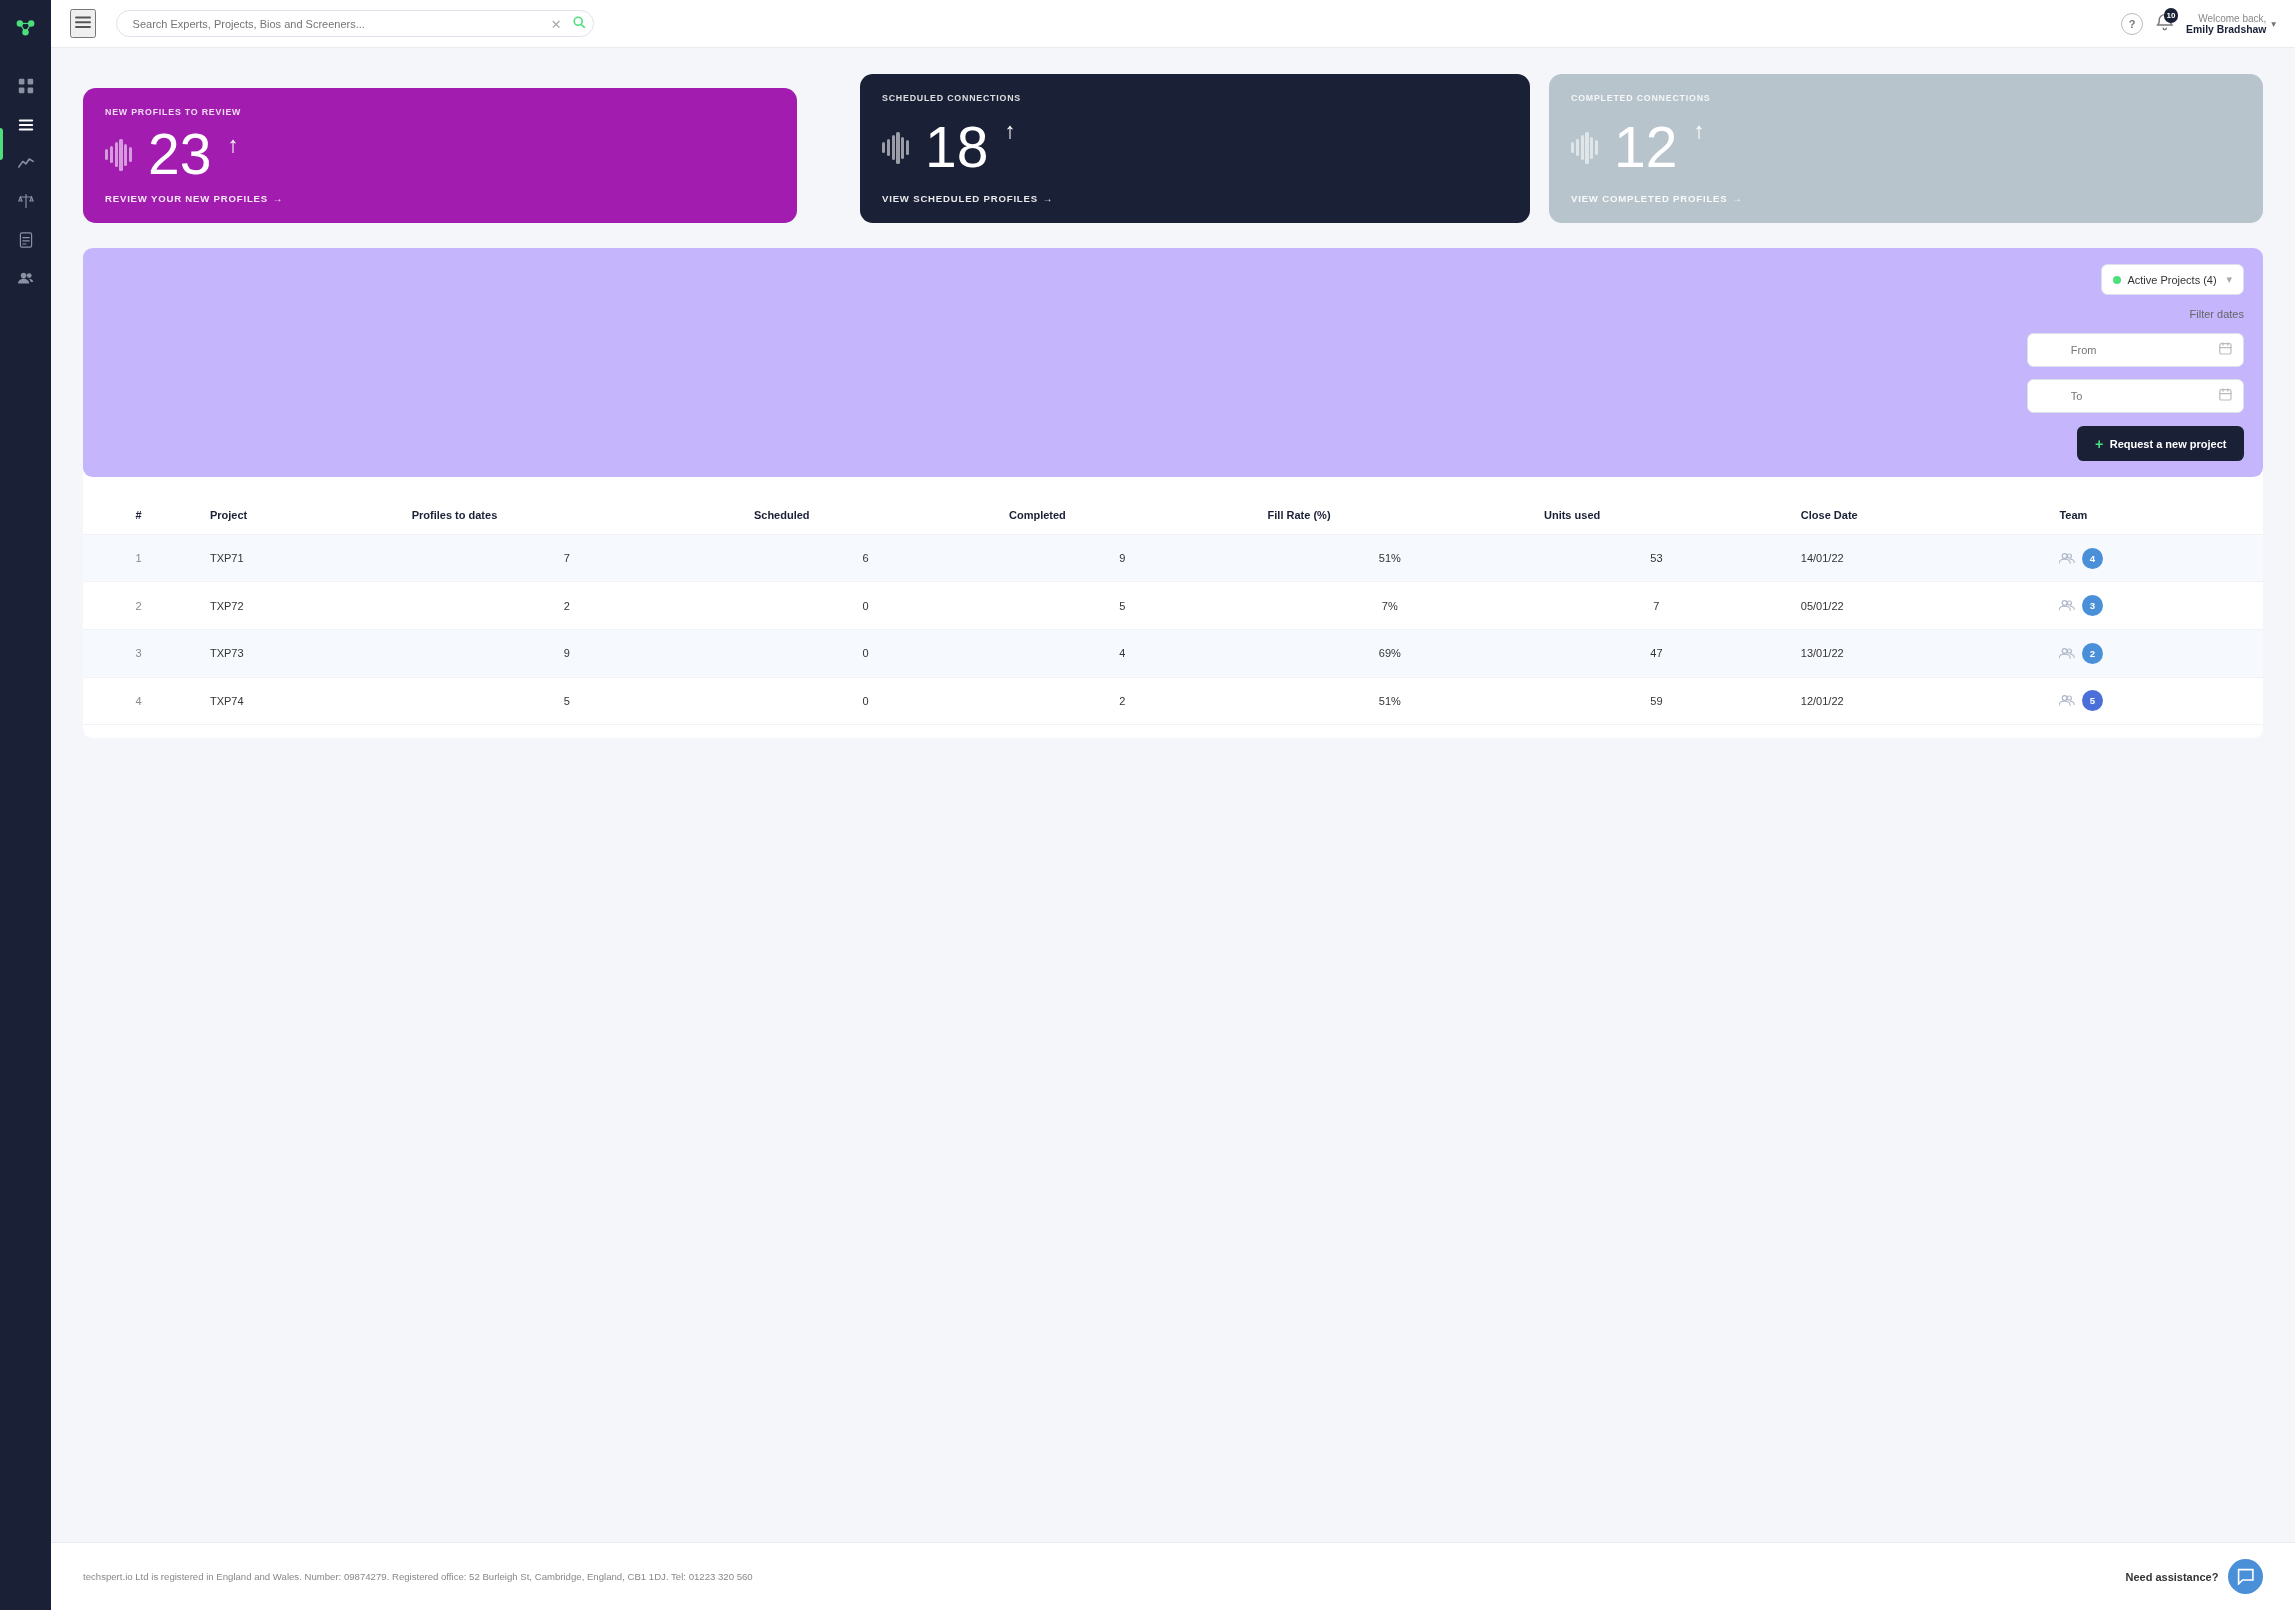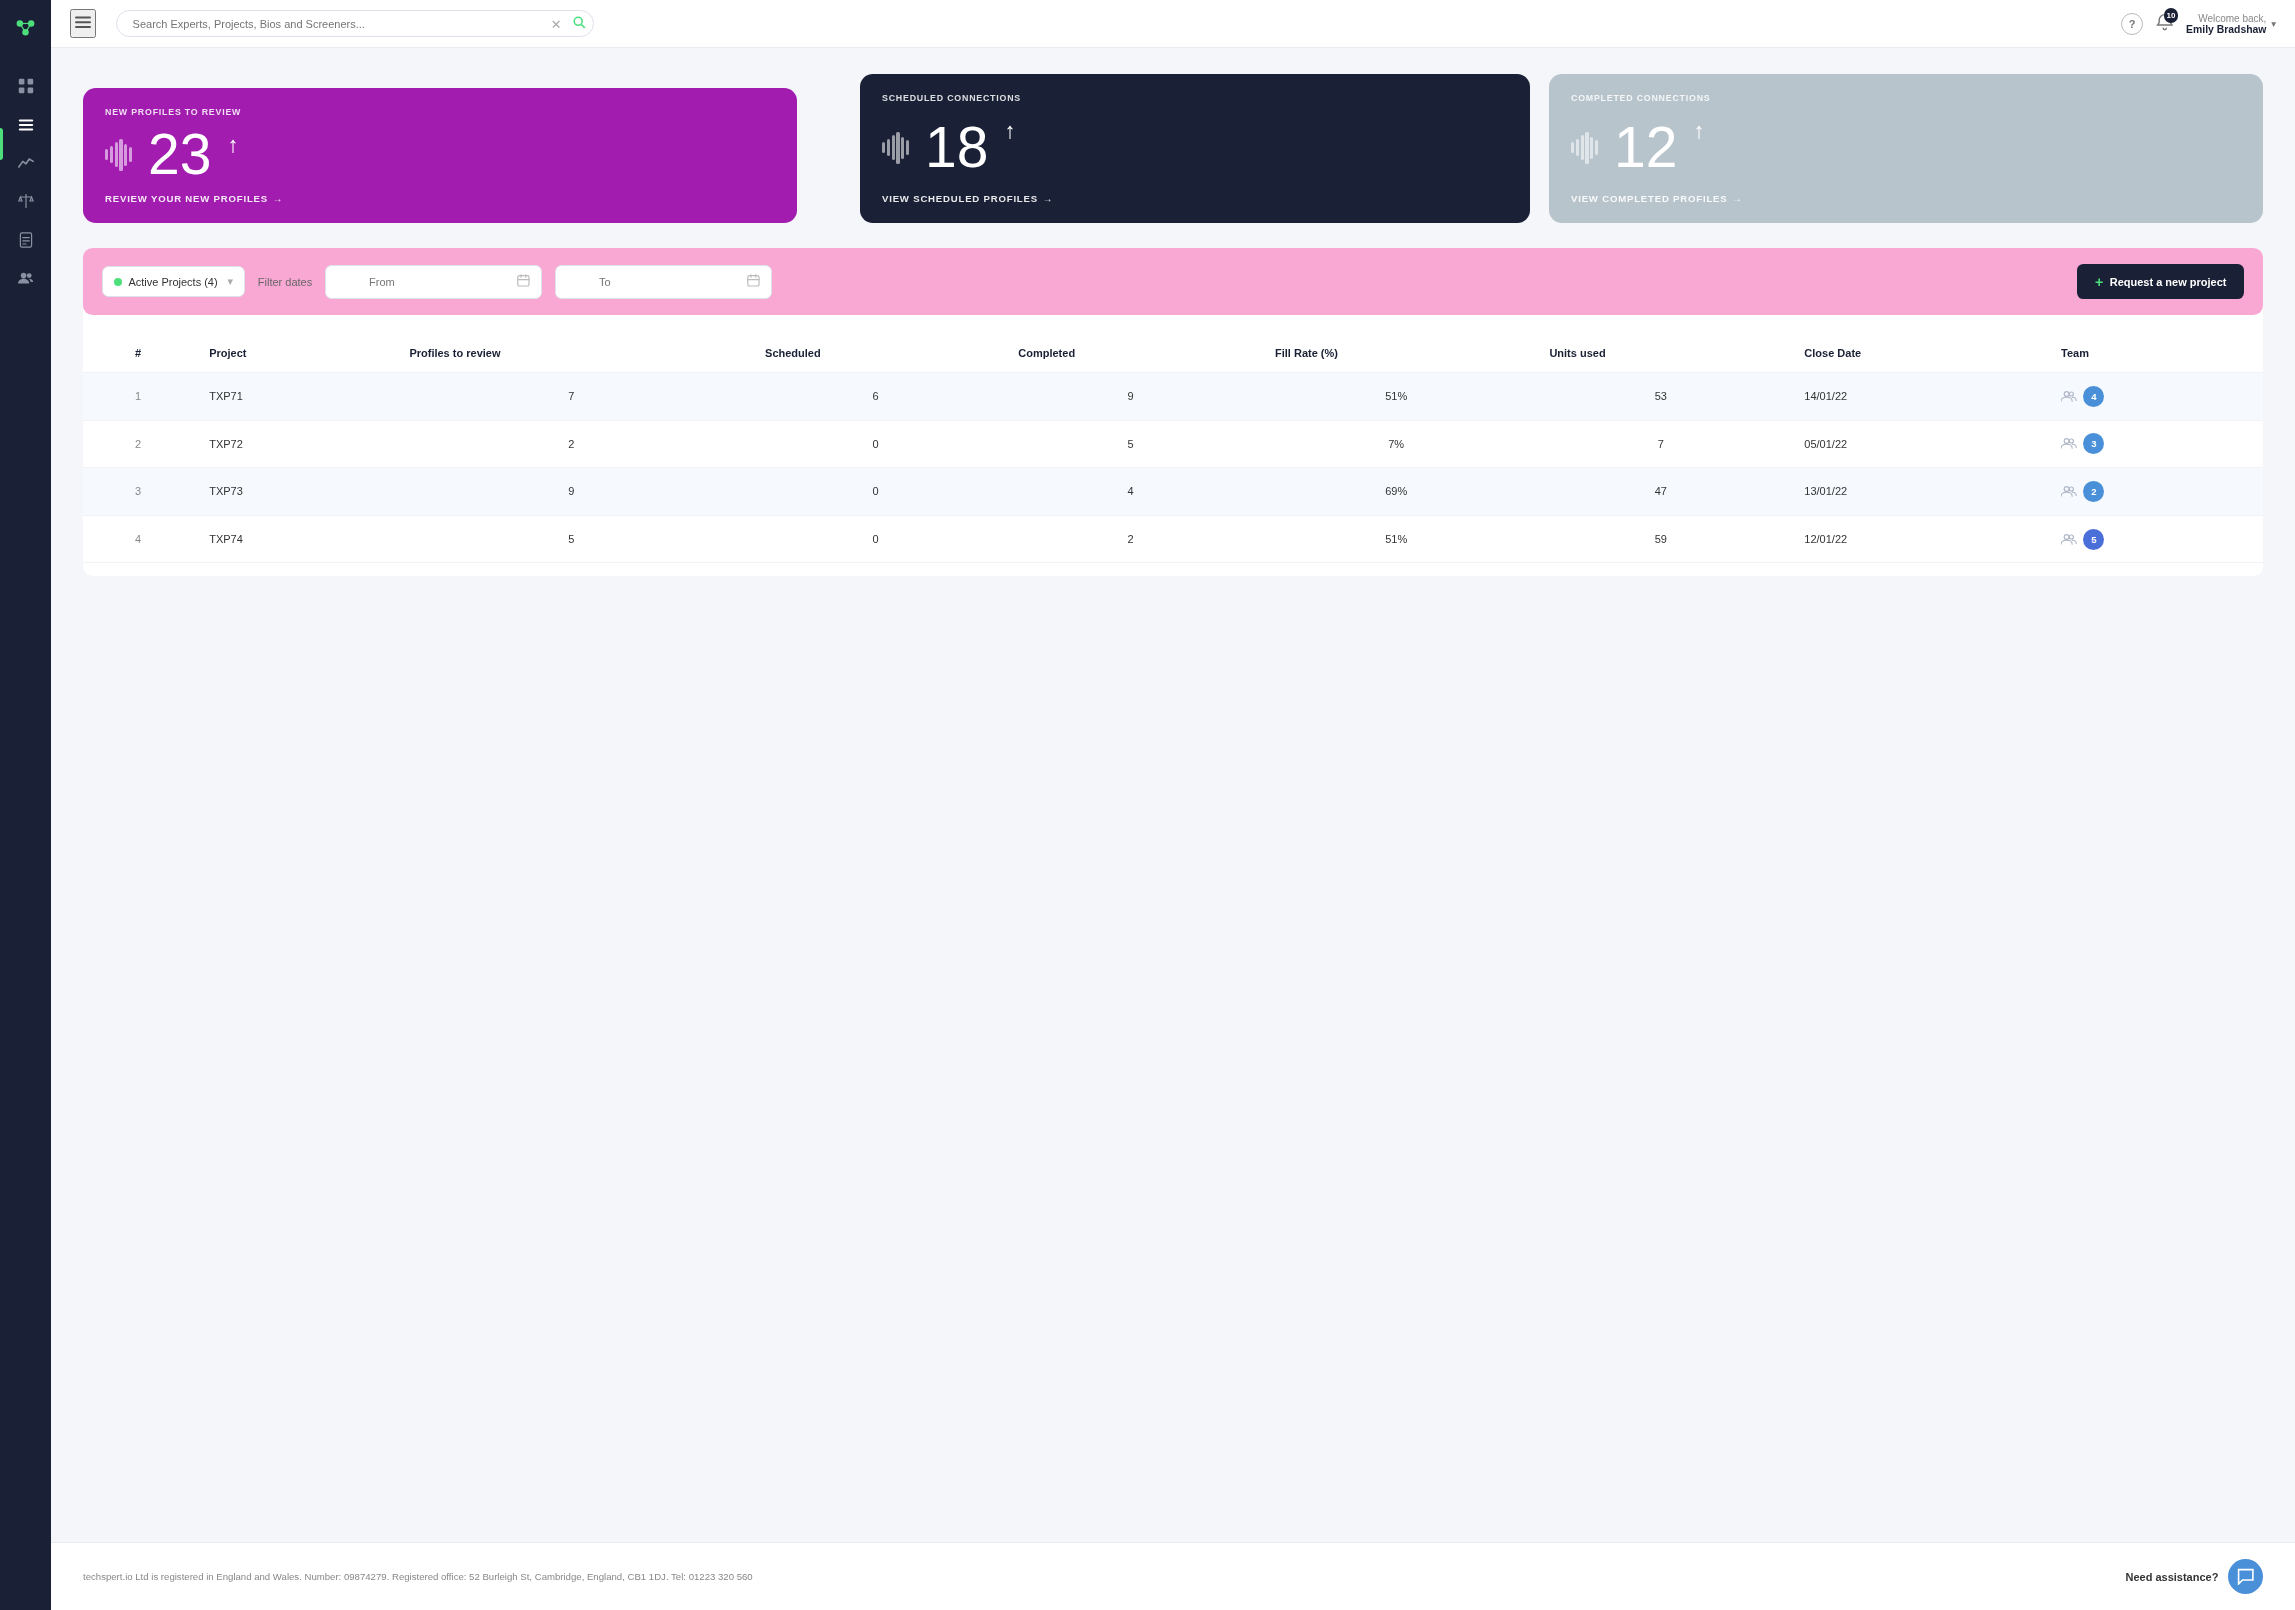--- a/index.html
+++ b/index.html
@@ -106,22 +106,22 @@
     .card-number { font-size: 57px; font-weight: 300; color: white; line-height: 1; margin: 0 6.4px; }
     .card-arrow { color: white; font-size: 22px; align-self: flex-start; margin-top: 6.4px; }
     .card-action { font-size: 9.6px; font-weight: 700; letter-spacing: 0.8px; color: rgba(255,255,255,0.9); text-transform: uppercase; margin-top: 9.6px; display: flex; align-items: center; gap: 4.8px; cursor: pointer; }
 
     
     .waveform { display: flex; align-items: center; gap: 1.6px; height: 32px; }
     .waveform span { display: block; width: 3.2px; border-radius: 1.6px; background: rgba(255,255,255,0.7); }
 
     
     .filter-row {
-      display: flex; align-items: center; gap: 12.8px; margin-bottom: 19px;
-      background: #f9a8d4; border-radius: 9.6px; padding: 16px 19px;
+      display: flex; align-items: flex-end; gap: 12.8px; margin-bottom: 19px;
+      background: #c4b5fd; border-radius: 9.6px; padding: 16px 19px; flex-direction: column;
     }
     .project-dropdown {
       display: flex; align-items: center; gap: 6.4px;
       border: 1.2px solid #dde2ea; border-radius: 6.4px;
       padding: 8px 11px; cursor: pointer; background: white;
       font-size: 11px; color: #333; min-width: 143px;
     }
     .dot-green { width: 8px; height: 8px; border-radius: 50%; background: #4cdf7c; flex-shrink: 0; }
     .filter-dates-label { font-size: 11px; color: #666; white-space: nowrap; }
     .date-input-wrap {
@@ -383,21 +383,21 @@
           <span class="plus-icon">+</span>
           <span>Request a new project</span>
         </button>
       </div>
 
       <table>
         <thead>
           <tr>
             <th>#</th>
             <th>Project</th>
-            <th>Profiles to review</th>
+            <th>Profiles to dates</th>
             <th>Scheduled</th>
             <th>Completed</th>
             <th>Fill Rate (%)</th>
             <th>Units used</th>
             <th>Close Date</th>
             <th>Team</th>
           </tr>
         </thead>
         <tbody id="table-body">
         <tr>

